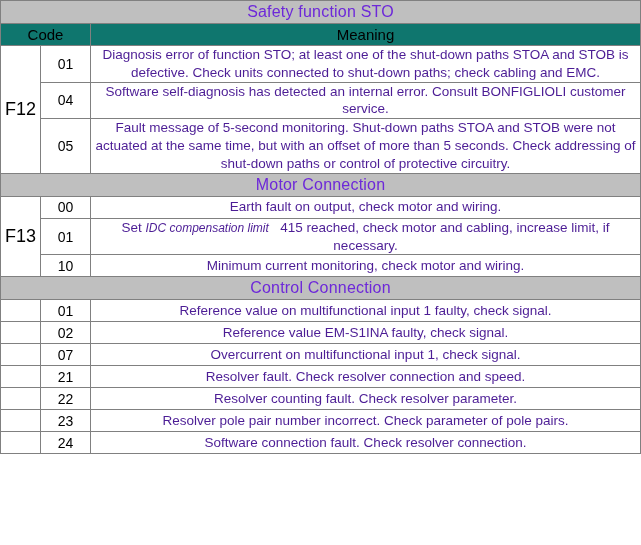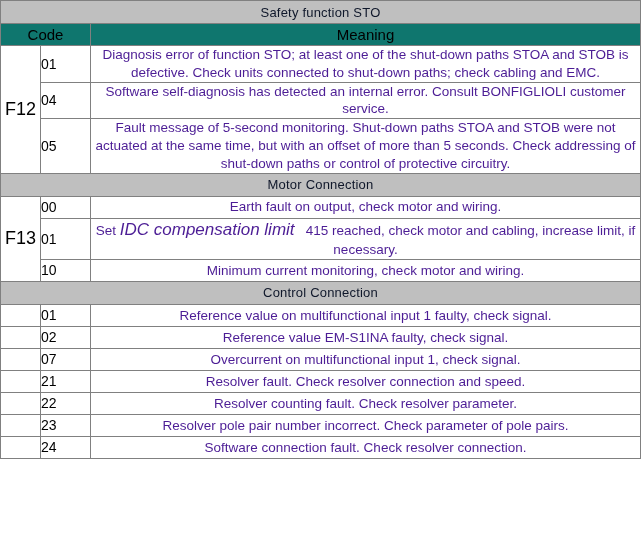--- a/index.html
+++ b/index.html
@@ -24,61 +24,61 @@
     width: 641px;
     table-layout: fixed;
   }
   table.err td {
     border: 1px solid #808080;
     vertical-align: middle;
     padding: 0;
   }
   .section-row td {
     background: #bfbfbf;
-    color: #0f172a;
+    color: #6d28d9;
     text-align: center;
-    font-size: 13px;
+    font-size: 16px;
     height: 22px;
     letter-spacing: 0.2px;
     border: 1px solid #808080;
   }
   .header-row td {
     text-align: center;
     font-size: 15px;
     height: 21px;
     background: #0f766e;
     color: #000000;
   }
   .col-group {
     width: 40px;
     text-align: center;
     font-size: 18px;
     color: #000000;
   }
   .col-code {
     width: 50px;
-    text-align: left;
+    text-align: center;
     font-size: 14px;
     color: #000000;
   }
   .col-mean {
     text-align: center;
     font-size: 13.5px;
     color: #4c1d95;
     padding: 3px 6px 4px 6px;
     line-height: 1.32;
     margin-left: 48px;
   }
   .tight {
     padding: 2px 6px 3px 6px;
   }
   .row-h22 { height: 22px; }
   .ital {
     font-style: italic;
-    font-size: 17px;
+    font-size: 12px;
   }
 </style>
 </head>
 <body>
 
 <div class="doc">
 <table class="err">
   <colgroup>
     <col style="width:40px">
     <col style="width:50px">

